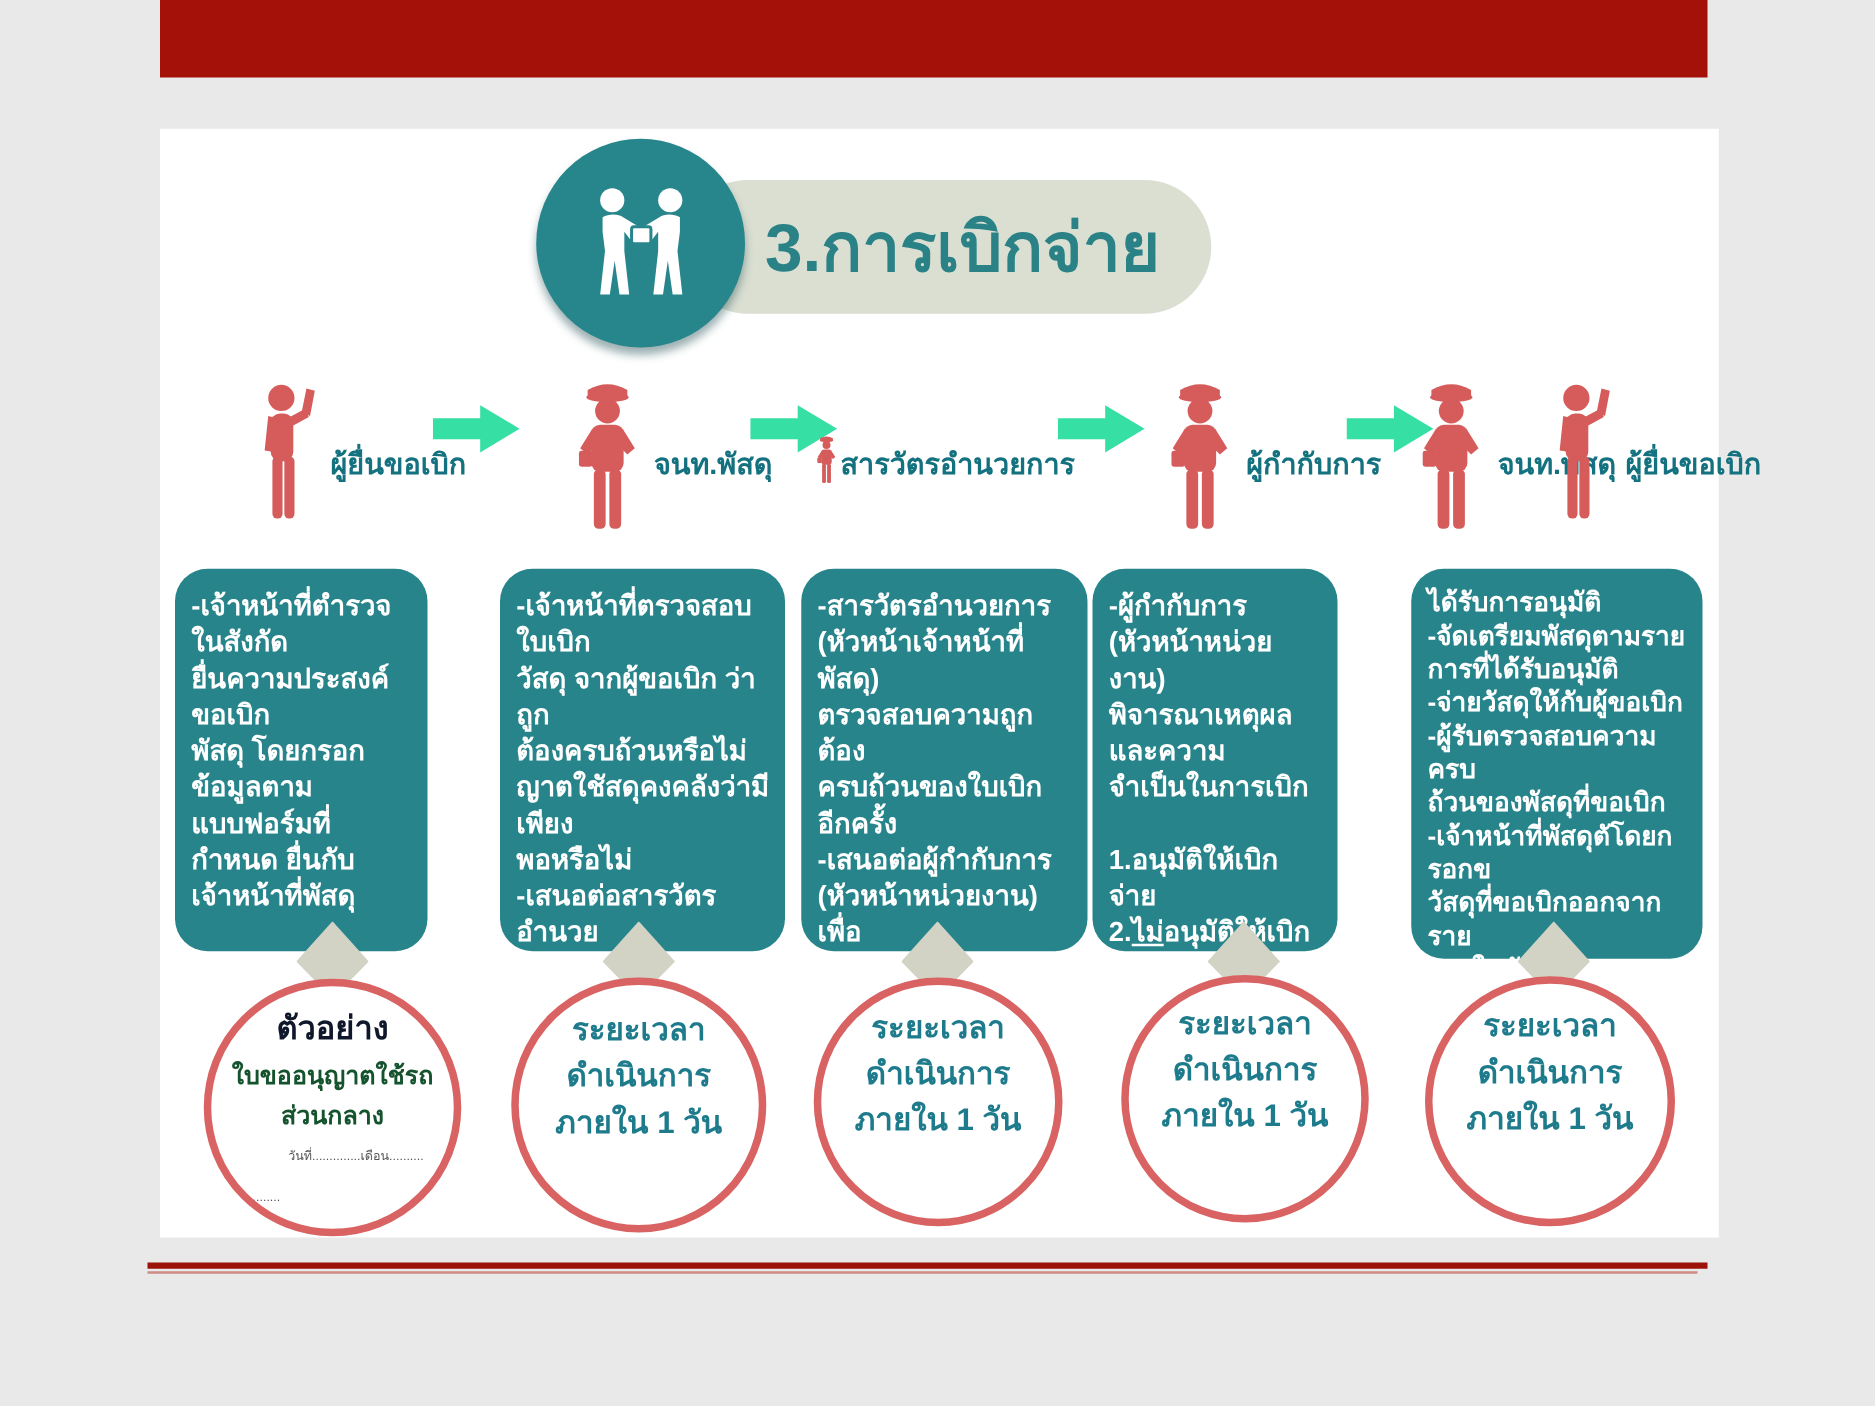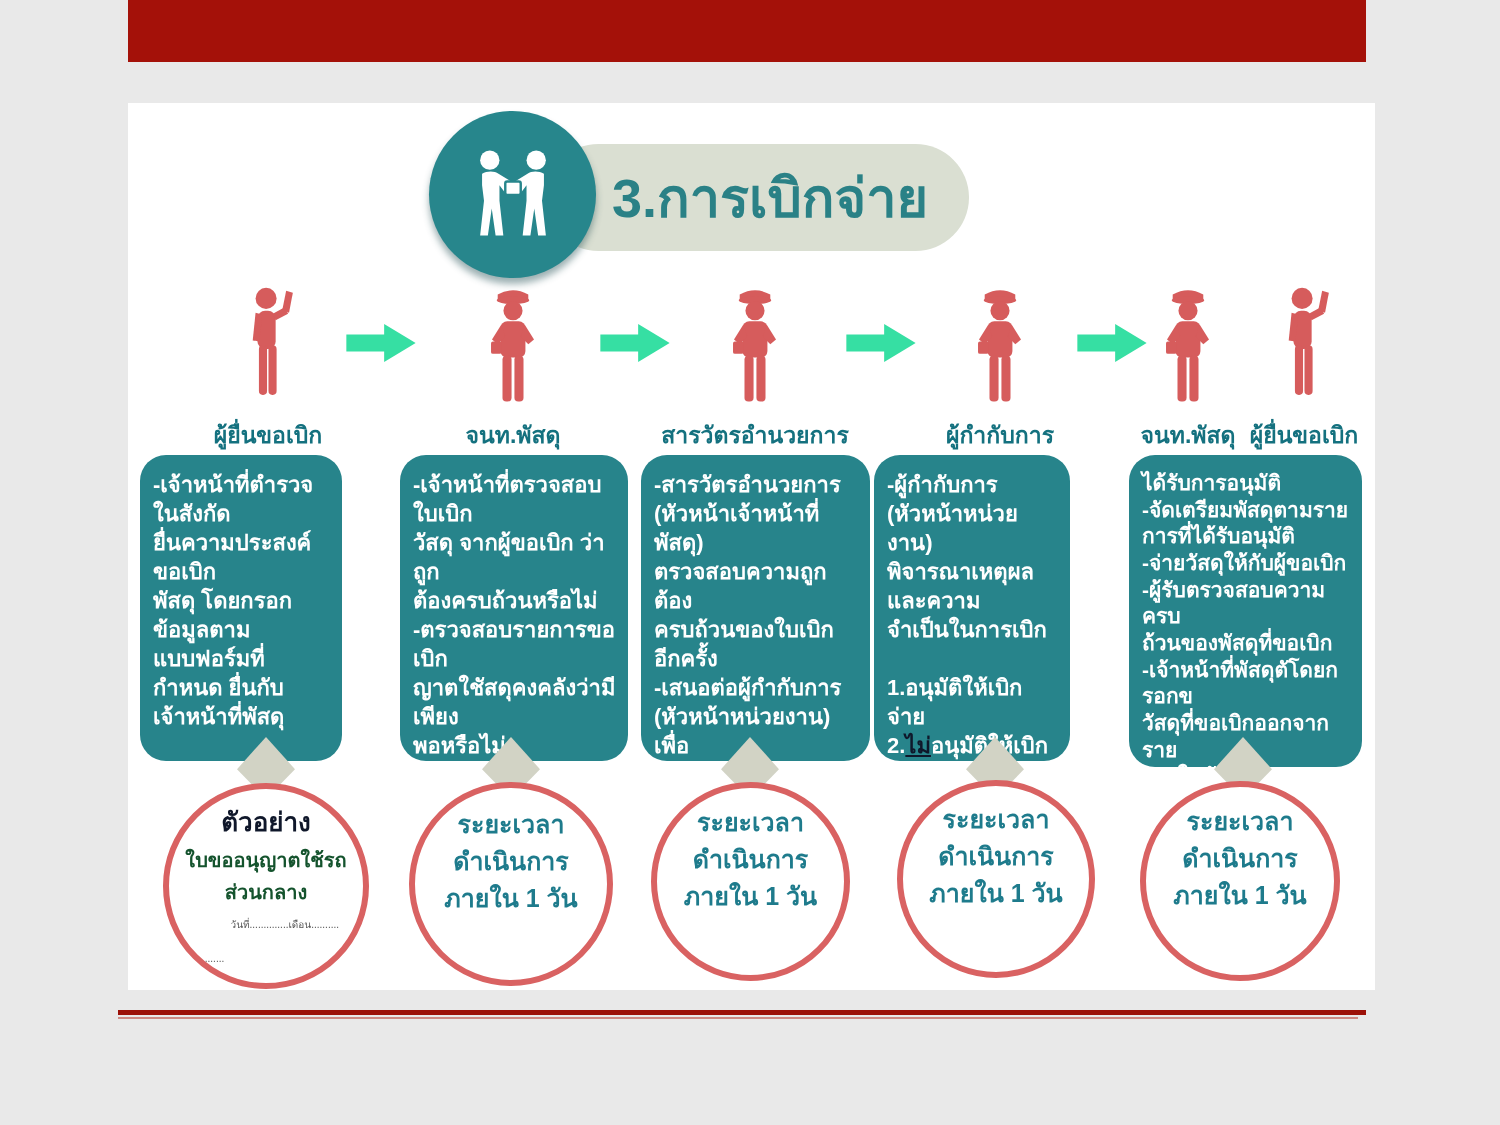--- a/index.html
+++ b/index.html
@@ -31,36 +31,36 @@
   }
   .title-text {
     left:612px; top:144px; width:350px; height:107px;
     display:flex; align-items:center;
     font-size:54px; font-weight:bold; color:#2a8186; letter-spacing:0;
   }
 
   
   .actor {
     top:285px; width:210px; height:168px;
-    display:flex; flex-direction:column; align-items:center; justify-content:flex-end;
+    display:flex; align-items:center; justify-content:flex-end;
   }
   .actor-label { margin-top:3px; font-size:23px; font-weight:bold; color:#14717f; white-space:nowrap; }
   .fig-officer { width:74px; height:134px; }
   .fig-civ    { width:74px; height:129px; }
   .arrow { top:322px; width:70px; height:42px; }
 
   
   .step-box {
     top:455px; height:306px; background:#27848b; border-radius:26px;
     padding:15px 10px 0 13px; color:#ffffff; font-weight:bold;
     font-size:22px; line-height:1.32; z-index:2;
   }
   .step-box.small { font-size:21px; line-height:1.27; height:312px; }
   .tline { min-height:1em; }
-  .rw { color:#0f172a; text-decoration:underline; }
+  .rw { color:#ffffff; text-decoration:underline; }
 
   
   .pointer {
     top:737px; width:58px; height:62px; background:#d2d3c5; z-index:3;
     clip-path:polygon(50% 0, 100% 52%, 50% 100%, 0 52%);
   }
 
   
   .circle {
     background:#ffffff; border:6px solid #d96262; border-radius:50%;
@@ -225,21 +225,20 @@
       <div class="tline">เจ้าหน้าที่พัสดุ</div>
       <div class="tline">&nbsp;</div>
       <div class="tline">-แบบขอใช้รถ</div>
       <div class="tline">-แบบขอเบิกวัสดุ</div>
       <div class="tline">-แบบขอเบิกอาวุธปืน</div>
     </div>
   <div class="abs step-box" style="left:400px;width:228px">
       <div class="tline">-เจ้าหน้าที่ตรวจสอบใบเบิก</div>
       <div class="tline">วัสดุ จากผู้ขอเบิก ว่าถูก</div>
       <div class="tline">ต้องครบถ้วนหรือไม่</div>
-      <div class="tline">-ตรวจสอบรายการขอเบิก</div>
       <div class="tline">ญาตใชัสดุคงคลังว่ามีเพียง</div>
       <div class="tline">พอหรือไม่</div>
       <div class="tline">-เสนอต่อสารวัตรอำนวย</div>
       <div class="tline">การ(หัวหน้าเจ้าหน้าที่พัสดุ)</div>
     </div>
   <div class="abs step-box" style="left:641px;width:229px">
       <div class="tline">-สารวัตรอำนวยการ</div>
       <div class="tline">(หัวหน้าเจ้าหน้าที่พัสดุ)</div>
       <div class="tline">ตรวจสอบความถูกต้อง</div>
       <div class="tline">ครบถ้วนของใบเบิกอีกครั้ง</div>

